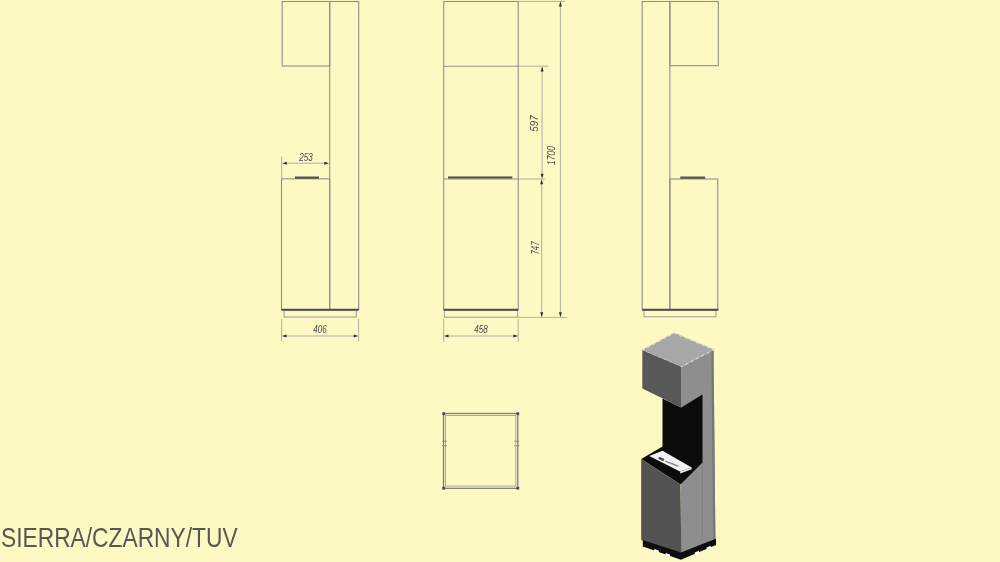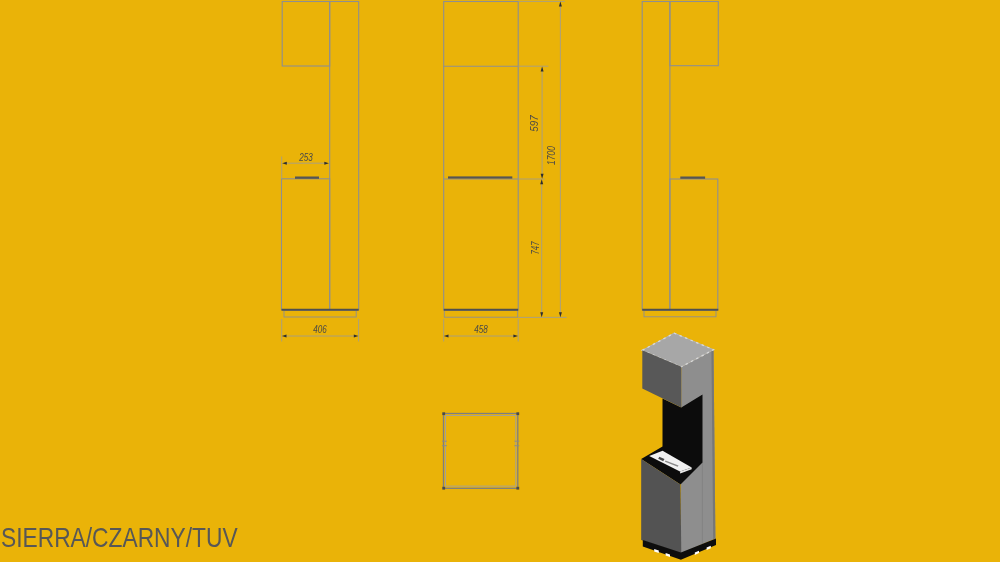--- a/index.html
+++ b/index.html
@@ -1,16 +1,16 @@
 <!DOCTYPE html>
 <html><head>
 <meta charset="utf-8">
 <style>
 html,body{margin:0;padding:0;background:#ffffff;}
-#page{filter:blur(0.42px);position:relative;width:1000px;height:562px;background:#eab308;overflow:hidden;}
+#page{filter:blur(0.42px);position:relative;width:1000px;height:562px;background:#fef9c3;overflow:hidden;}
 svg{position:absolute;left:0;top:0;}
 .dim{font-family:"Liberation Sans",sans-serif;font-style:italic;fill:#494949;}
 .title{position:absolute;left:1px;top:522px;font-family:"Liberation Sans",sans-serif;font-size:27.5px;color:#575757;transform:scaleX(0.828);transform-origin:0 0;white-space:nowrap;}
 </style>
 </head>
 <body>
 <div id="page">
 <svg width="1000" height="562" viewBox="0 0 1000 562" fill="none">
 
 <g stroke="#8f8f8f" stroke-width="1.1">

